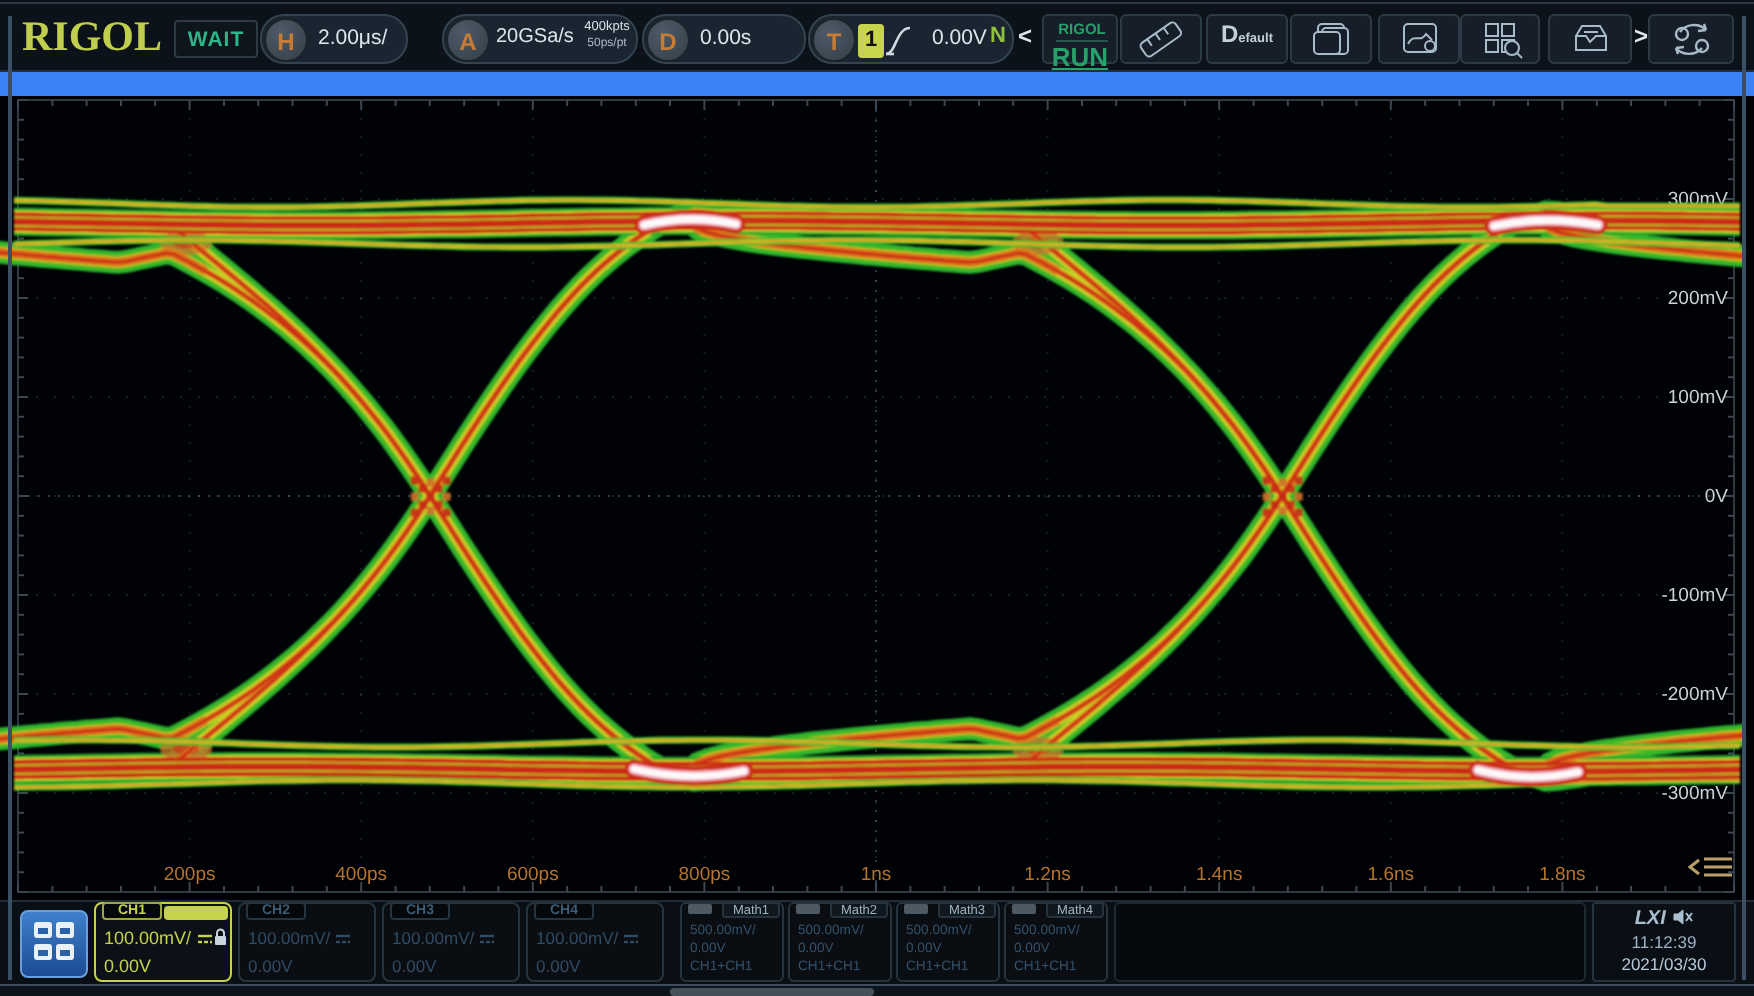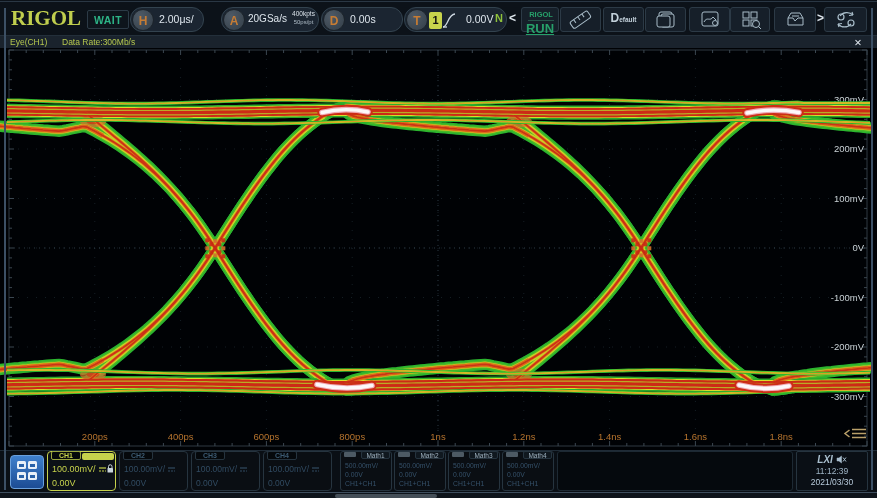--- a/index.html
+++ b/index.html
@@ -91,25 +91,20 @@
     <div class="btn" style="left:824px;width:43px;"><svg width="41" height="23">
           <g stroke="#a8bcc8" fill="none" stroke-width="1.2">
             <path d="M15,8 A8,7 0 0 1 28,7"></path>
             <path d="M28,7 l-1,-3 M28,7 l-4,0.5"></path>
             <path d="M26,16 A8,7 0 0 1 13,16"></path>
             <path d="M13,16 l1,3 M13,16 l4,-0.5"></path>
             <circle cx="16" cy="9" r="3"></circle>
             <circle cx="26" cy="15" r="3"></circle>
           </g>
         </svg></div>
-  </div>
-  <div id="eyebar">
-    <span style="position:absolute;left:10px;top:1px;">Eye(CH1)</span>
-    <span style="position:absolute;left:62px;top:1px;">Data Rate:300Mb/s</span>
-    <span style="position:absolute;left:854px;top:1px;color:#dfe7ee;font-size:9.5px;">✕</span>
   </div>
   <svg id="plotsvg" class="abs" style="left:0;top:36px;" width="877" height="414" viewBox="0 36 877 414" font-family="Liberation Sans,sans-serif">
     <rect x="0" y="48" width="877" height="402" fill="#000205"></rect>
     <line x1="94.8" y1="50" x2="94.8" y2="446" stroke="rgba(90,130,150,0.22)" stroke-width="1" stroke-dasharray="1 8"></line>
 <line x1="180.6" y1="50" x2="180.6" y2="446" stroke="rgba(90,130,150,0.22)" stroke-width="1" stroke-dasharray="1 8"></line>
 <line x1="266.4" y1="50" x2="266.4" y2="446" stroke="rgba(90,130,150,0.22)" stroke-width="1" stroke-dasharray="1 8"></line>
 <line x1="352.2" y1="50" x2="352.2" y2="446" stroke="rgba(90,130,150,0.22)" stroke-width="1" stroke-dasharray="1 8"></line>
 <line x1="438.0" y1="50" x2="438.0" y2="446" stroke="rgba(90,130,150,0.22)" stroke-width="1" stroke-dasharray="1 8"></line>
 <line x1="523.8" y1="50" x2="523.8" y2="446" stroke="rgba(90,130,150,0.22)" stroke-width="1" stroke-dasharray="1 8"></line>
 <line x1="609.6" y1="50" x2="609.6" y2="446" stroke="rgba(90,130,150,0.22)" stroke-width="1" stroke-dasharray="1 8"></line>

